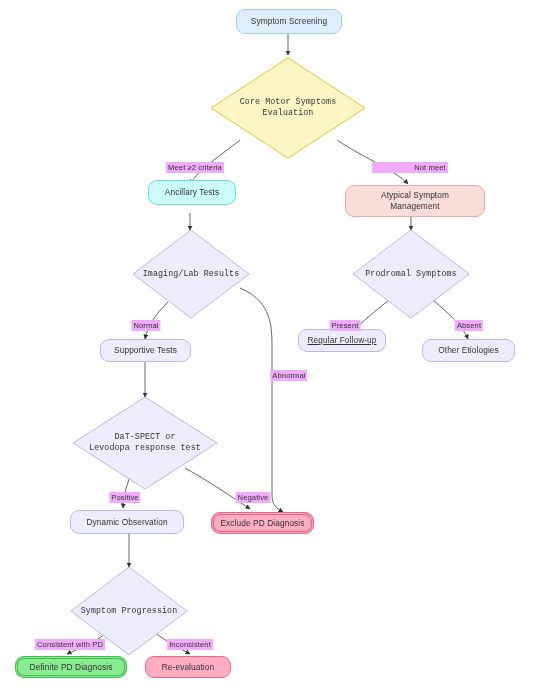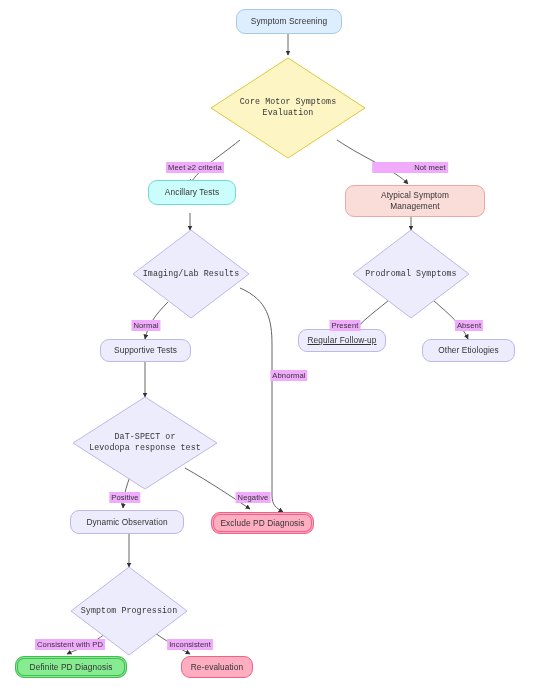--- a/index.html
+++ b/index.html
@@ -224,21 +224,21 @@
     <svg width="116" height="88" viewBox="0 0 116 88">
       <polygon points="58,0 116,44 58,88 0,44" fill="#ececfc" stroke="#bcb8e8" stroke-width="1"></polygon>
     </svg>
     <div class="dlabel">Symptom Progression</div>
   </div>
 
   <div class="node rect dbl-green" style="left:15px; top:656px; width:112px; height:22px;">
     <span>Definite PD Diagnosis</span>
   </div>
 
-  <div class="node rect rect-pink-strong" style="left:145px; top:656px; width:72px; height:22px;margin-left:36px;">
+  <div class="node rect rect-pink-strong" style="left:145px; top:656px; width:86px; height:22px;">
     <span>Re-evaluation</span>
   </div>
 
   <div class="edge-label" style="left:195px; top:162px;">Meet ≥2 criteria</div>
 
   <div class="edge-label" style="left:410px; top:162px;padding-left:42px;">Not meet</div>
 
   <div class="edge-label" style="left:146px; top:320px;">Normal</div>
 
   <div class="edge-label" style="left:289px; top:370px;">Abnormal</div>

